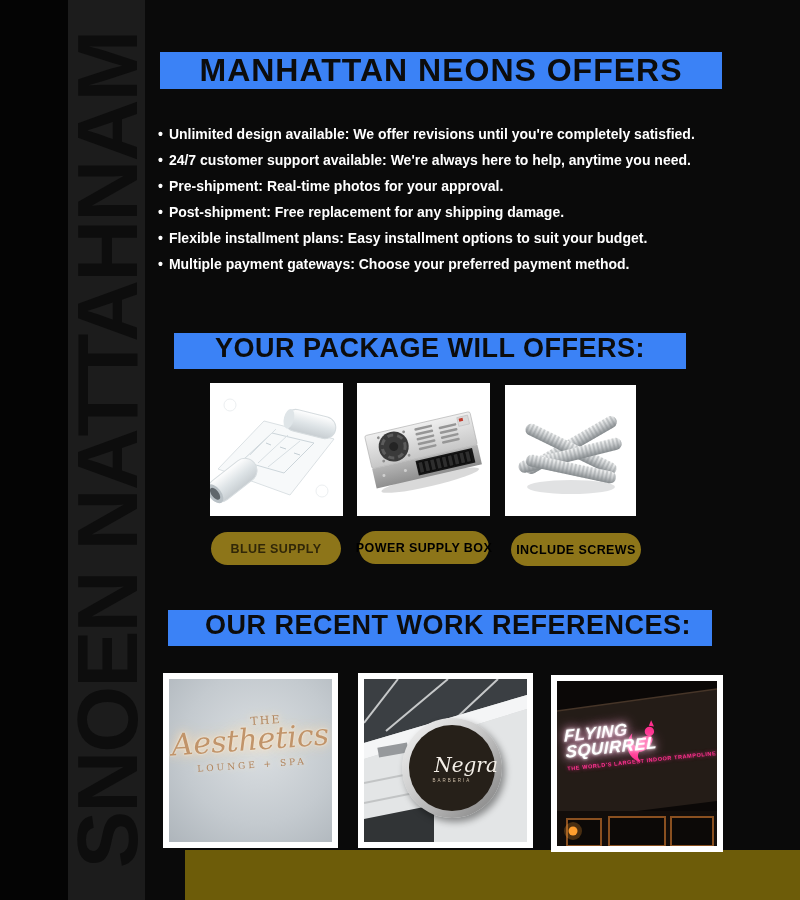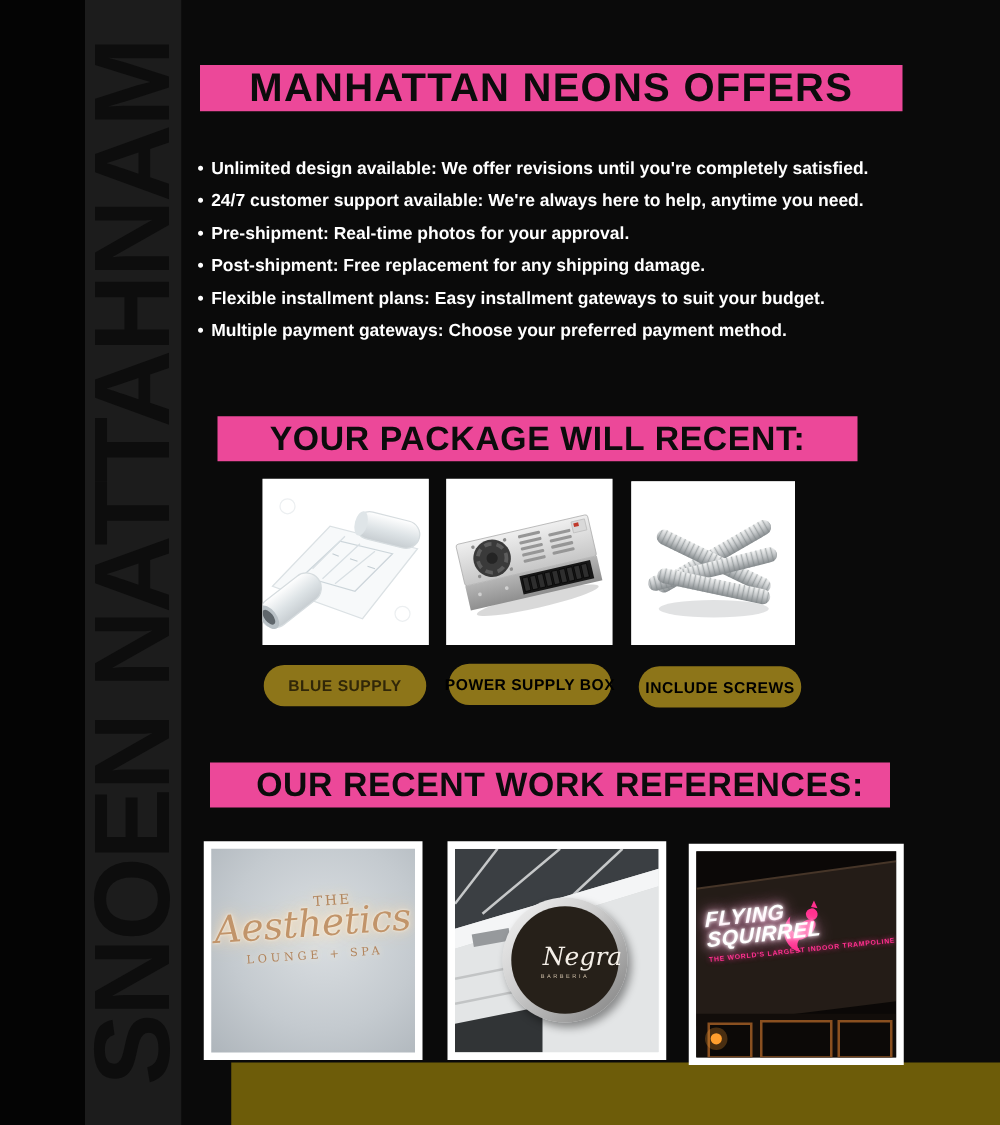--- a/index.html
+++ b/index.html
@@ -8,21 +8,21 @@
 
   
   .left-edge{position:absolute;left:0;top:0;width:68px;height:900px;background:#040404;}
   .vstrip{position:absolute;left:68px;top:0;width:77px;height:900px;background:#1c1c1c;overflow:hidden;}
   .vtext{position:absolute;left:50%;top:50%;width:900px;height:77px;
          transform:translate(-50%,-50%) rotate(-90deg);
          font-size:86px;font-weight:900;letter-spacing:-2px;line-height:77px;text-align:center;
          color:#0d0d0d;white-space:nowrap;}
 
   
-  .hbar{position:absolute;background:#ec4899;display:flex;align-items:center;justify-content:center;}
+  .hbar{position:absolute;background:#3b82f6;display:flex;align-items:flex-start;justify-content:center;}
   .hbar span{font-weight:900;color:#0c0c0c;white-space:nowrap;}
   #title-bar{left:160px;top:52px;width:562px;height:37px;}
   #title-bar span{font-size:32px;letter-spacing:1px;}
   #pkg-bar{left:174px;top:333px;width:512px;height:36px;}
   #pkg-bar span{font-size:27px;letter-spacing:0.5px;}
   #ref-bar{left:168px;top:610px;width:544px;height:36px;}
   #ref-bar span{font-size:27px;letter-spacing:0.5px;margin-left:16px;}
 
   
   .bullets{position:absolute;left:158px;top:126px;width:620px;}
@@ -115,30 +115,30 @@
     <div class="brow">
         <span class="dot">•</span>
         <span>Pre-shipment: Real-time photos for your approval.</span>
       </div>
     <div class="brow">
         <span class="dot">•</span>
         <span>Post-shipment: Free replacement for any shipping damage.</span>
       </div>
     <div class="brow">
         <span class="dot">•</span>
-        <span>Flexible installment plans: Easy installment gateways to suit your budget.</span>
+        <span>Flexible installment plans: Easy installment options to suit your budget.</span>
       </div>
     <div class="brow">
         <span class="dot">•</span>
         <span>Multiple payment gateways: Choose your preferred payment method.</span>
       </div>
   </div>
 
   <div class="hbar" id="pkg-bar">
-    <span>YOUR PACKAGE WILL RECENT:</span>
+    <span>YOUR PACKAGE WILL OFFERS:</span>
   </div>
 
   <div class="pkg-img" id="pkg1">
     <svg viewBox="0 0 133 133">
       <defs>
         <linearGradient id="rollG" x1="0" y1="0" x2="0" y2="1">
           <stop offset="0" stop-color="#ffffff"></stop>
             <stop offset=".55" stop-color="#dde3e6"></stop>
             <stop offset="1" stop-color="#c7cdd1"></stop>
         </linearGradient>

